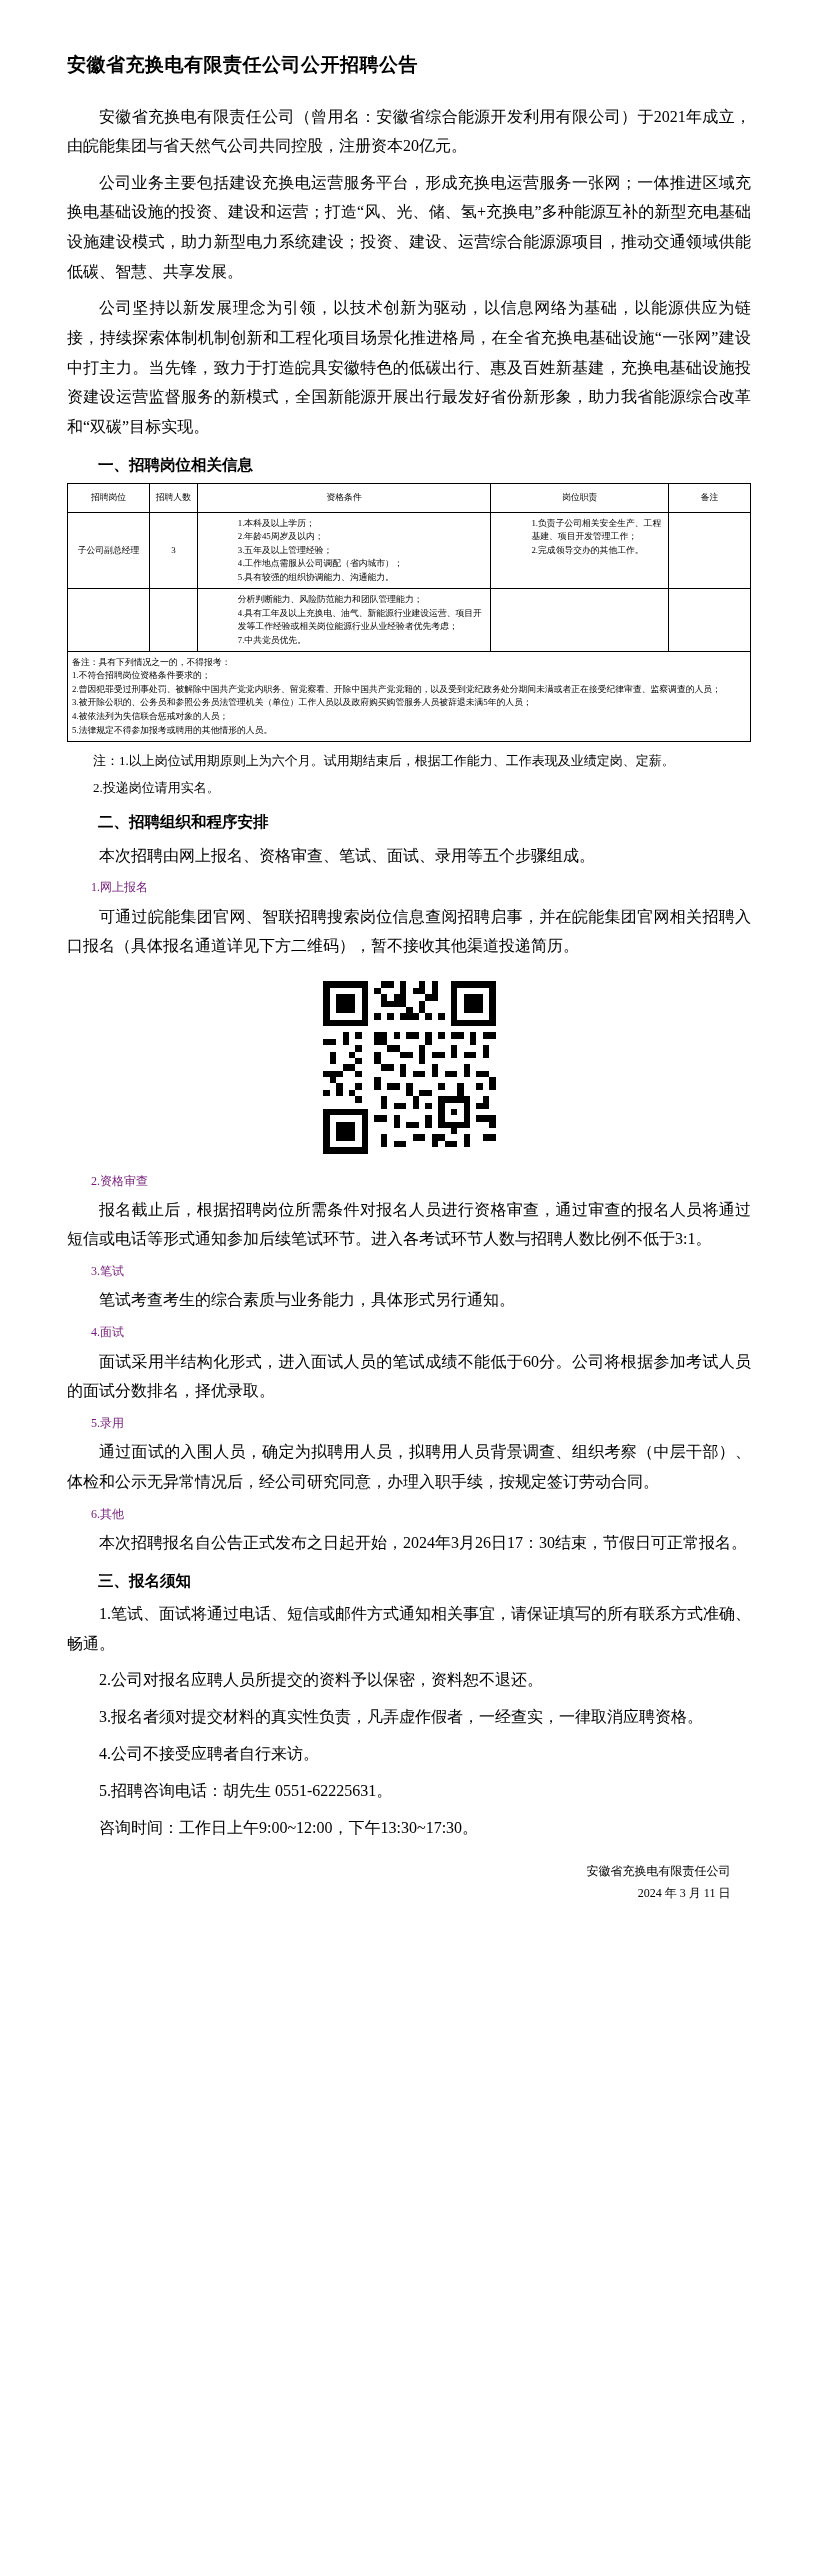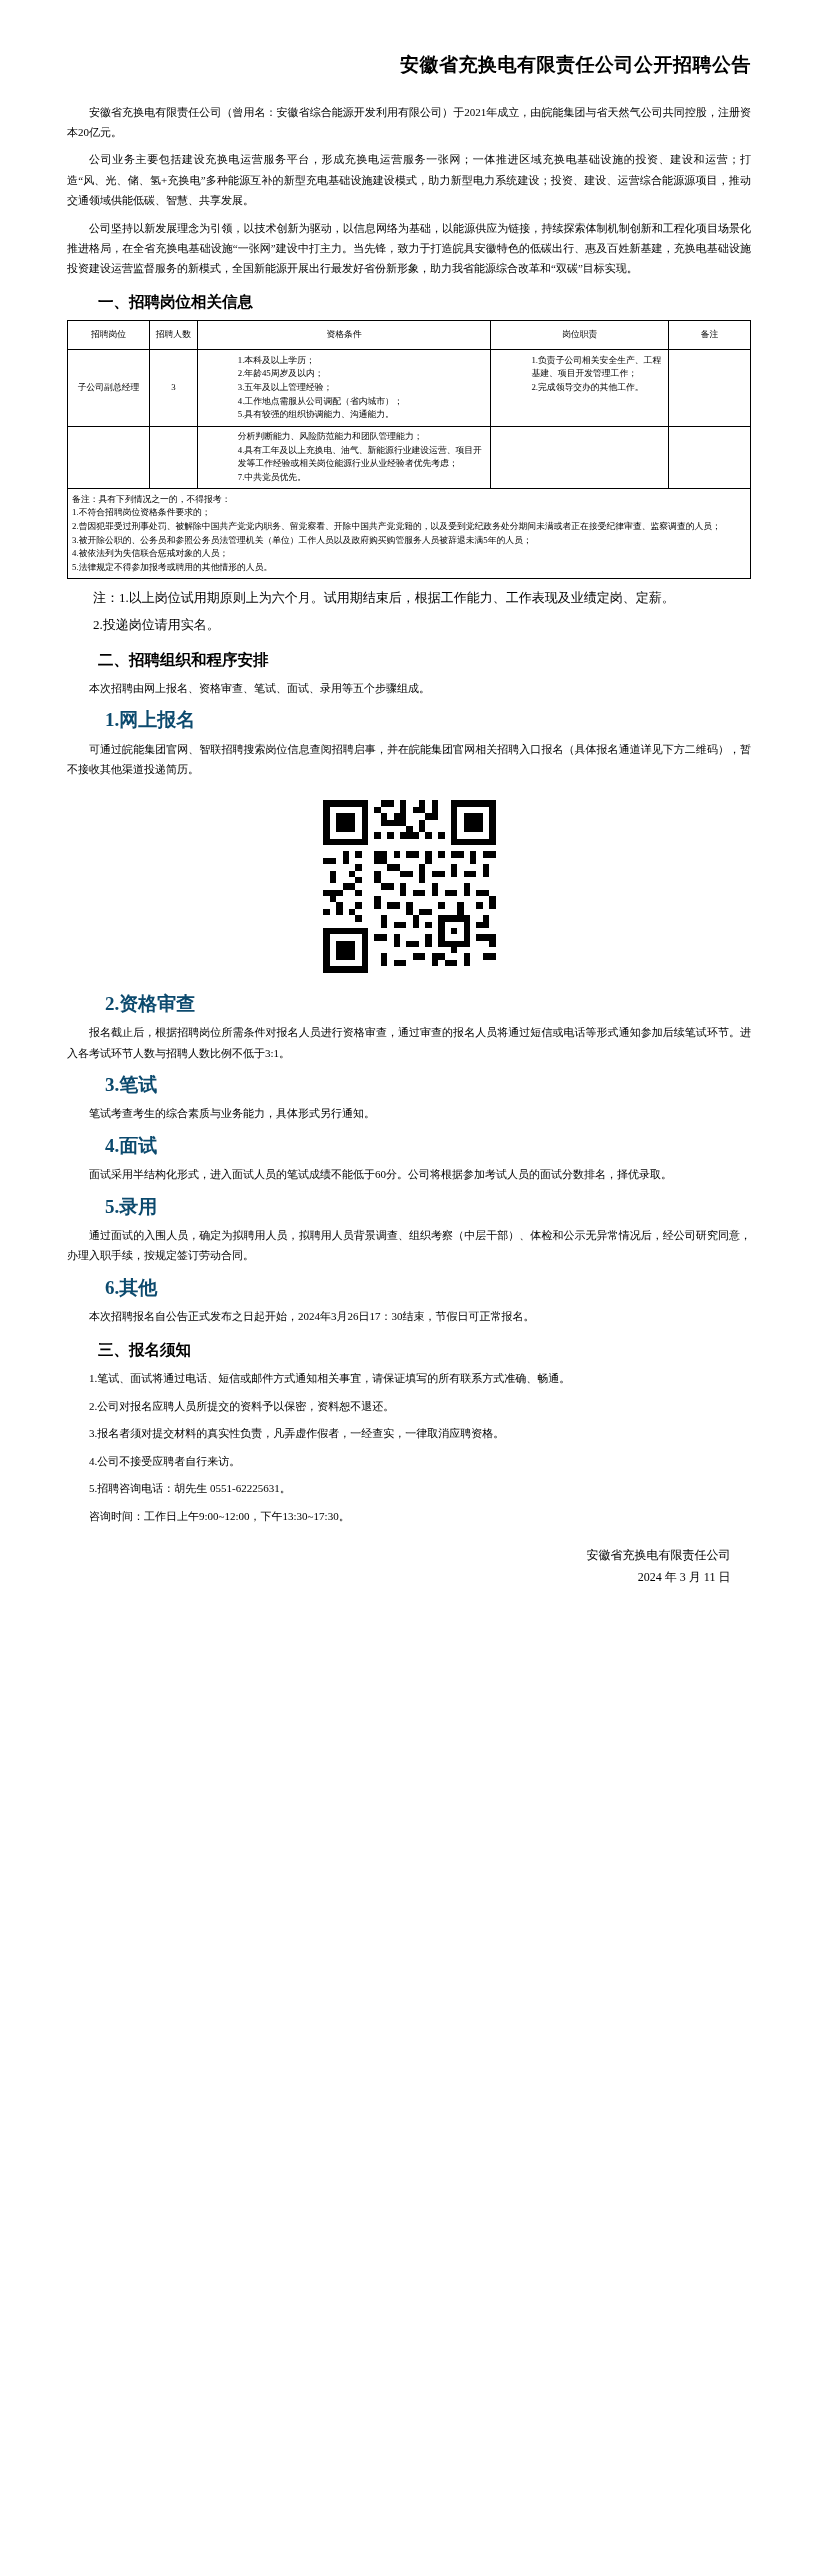--- a/index.html
+++ b/index.html
@@ -13,48 +13,48 @@
   .page {
     width: 818px;
     min-height: 3394px;
     margin: 0 auto;
     background: #ffffff;
     box-sizing: border-box;
     padding: 36px 67px 31px 67px;
     position: relative;
   }
   .doc-title {
-    text-align: right;
+    text-align: left;
     font-size: 19px;
     font-weight: bold;
     letter-spacing: 0.5px;
     margin: 15.5px 0 24px 0;
     color: #000;
   }
   p.body-text {
-    font-size: 11px;
+    font-size: 16px;
     line-height: 1.85;
     text-indent: 2em;
     margin: 0 0 7.2px 0;
     text-align: justify;
     color: #000;
   }
   h2.section-head {
     font-size: 15.5px;
     font-weight: bold;
     text-indent: 2em;
     margin: 13.4px 0 7.2px 0;
     color: #000;
   }
   h3.sub-head {
-    font-size: 19px;
-    font-weight: bold;
+    font-size: 12px;
+    font-weight: normal;
     text-indent: 2em;
     margin: 9.3px 0 5.2px 0;
-    color: #0c4a6e;
+    color: #701a75;
   }
   
   table.jobs {
     width: 100%;
     border-collapse: collapse;
     table-layout: fixed;
     margin: 5.2px 0 3.1px 0;
   }
   table.jobs th, table.jobs td {
     border: 0.5px solid #000;

